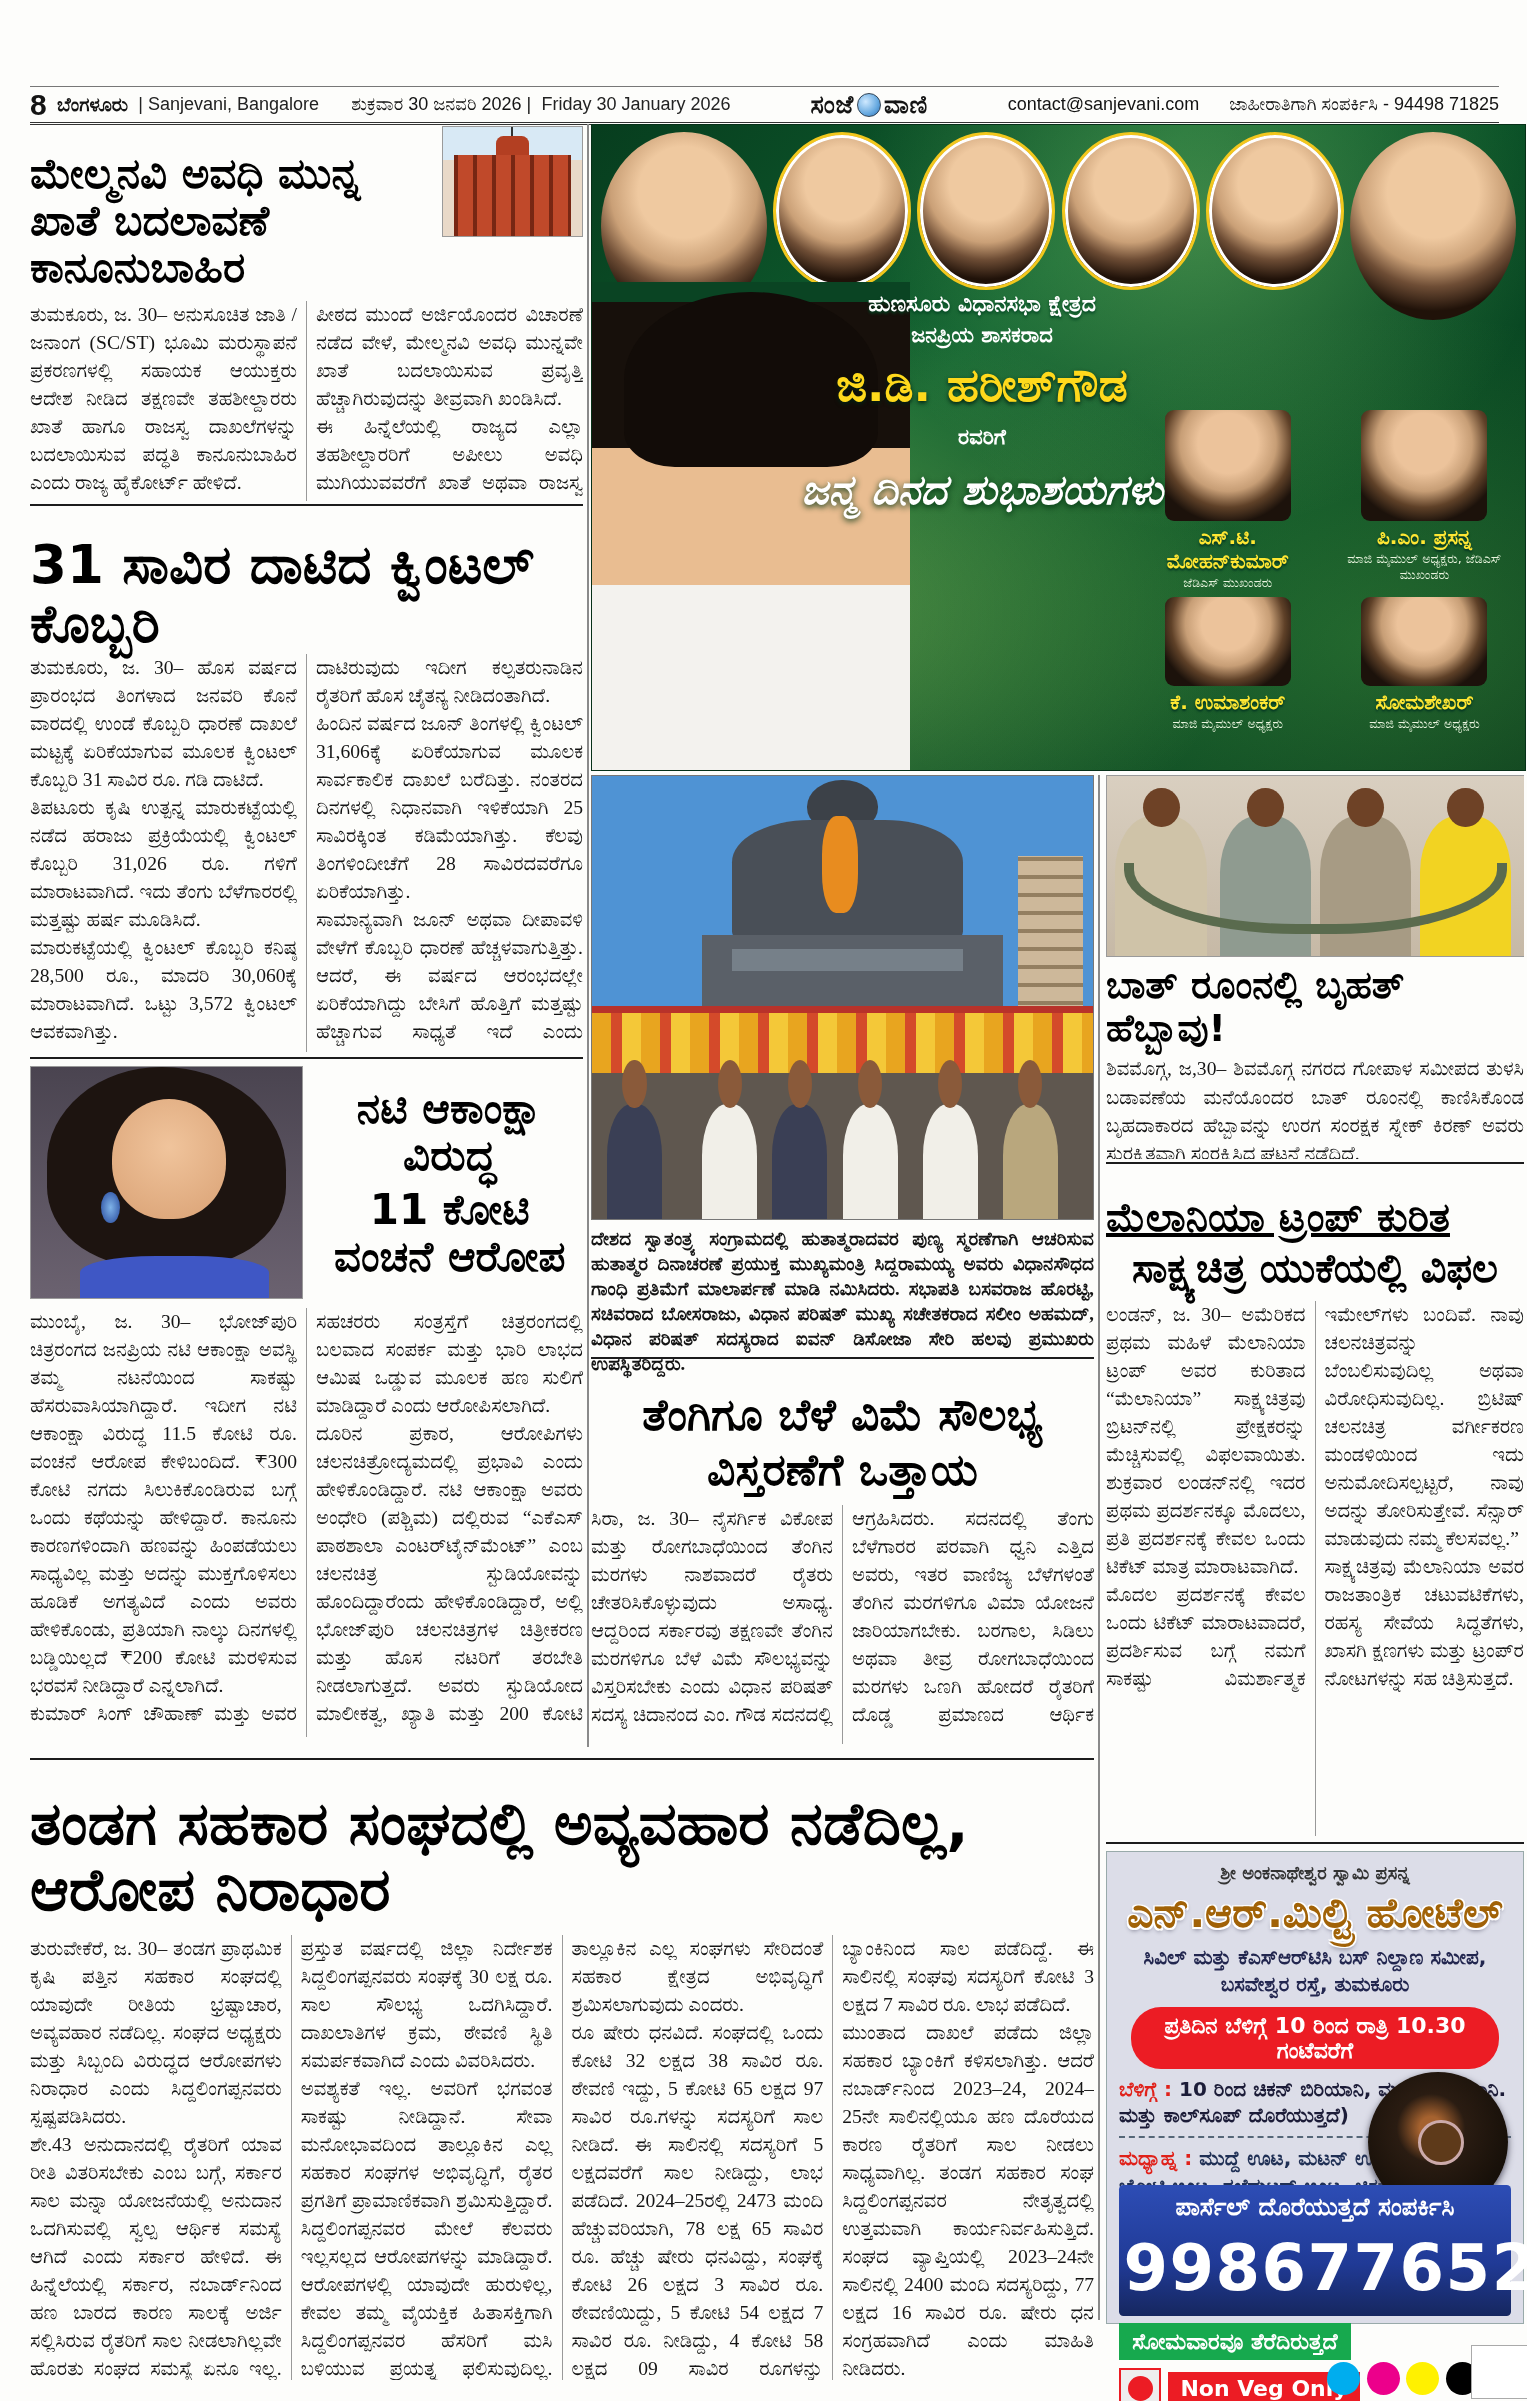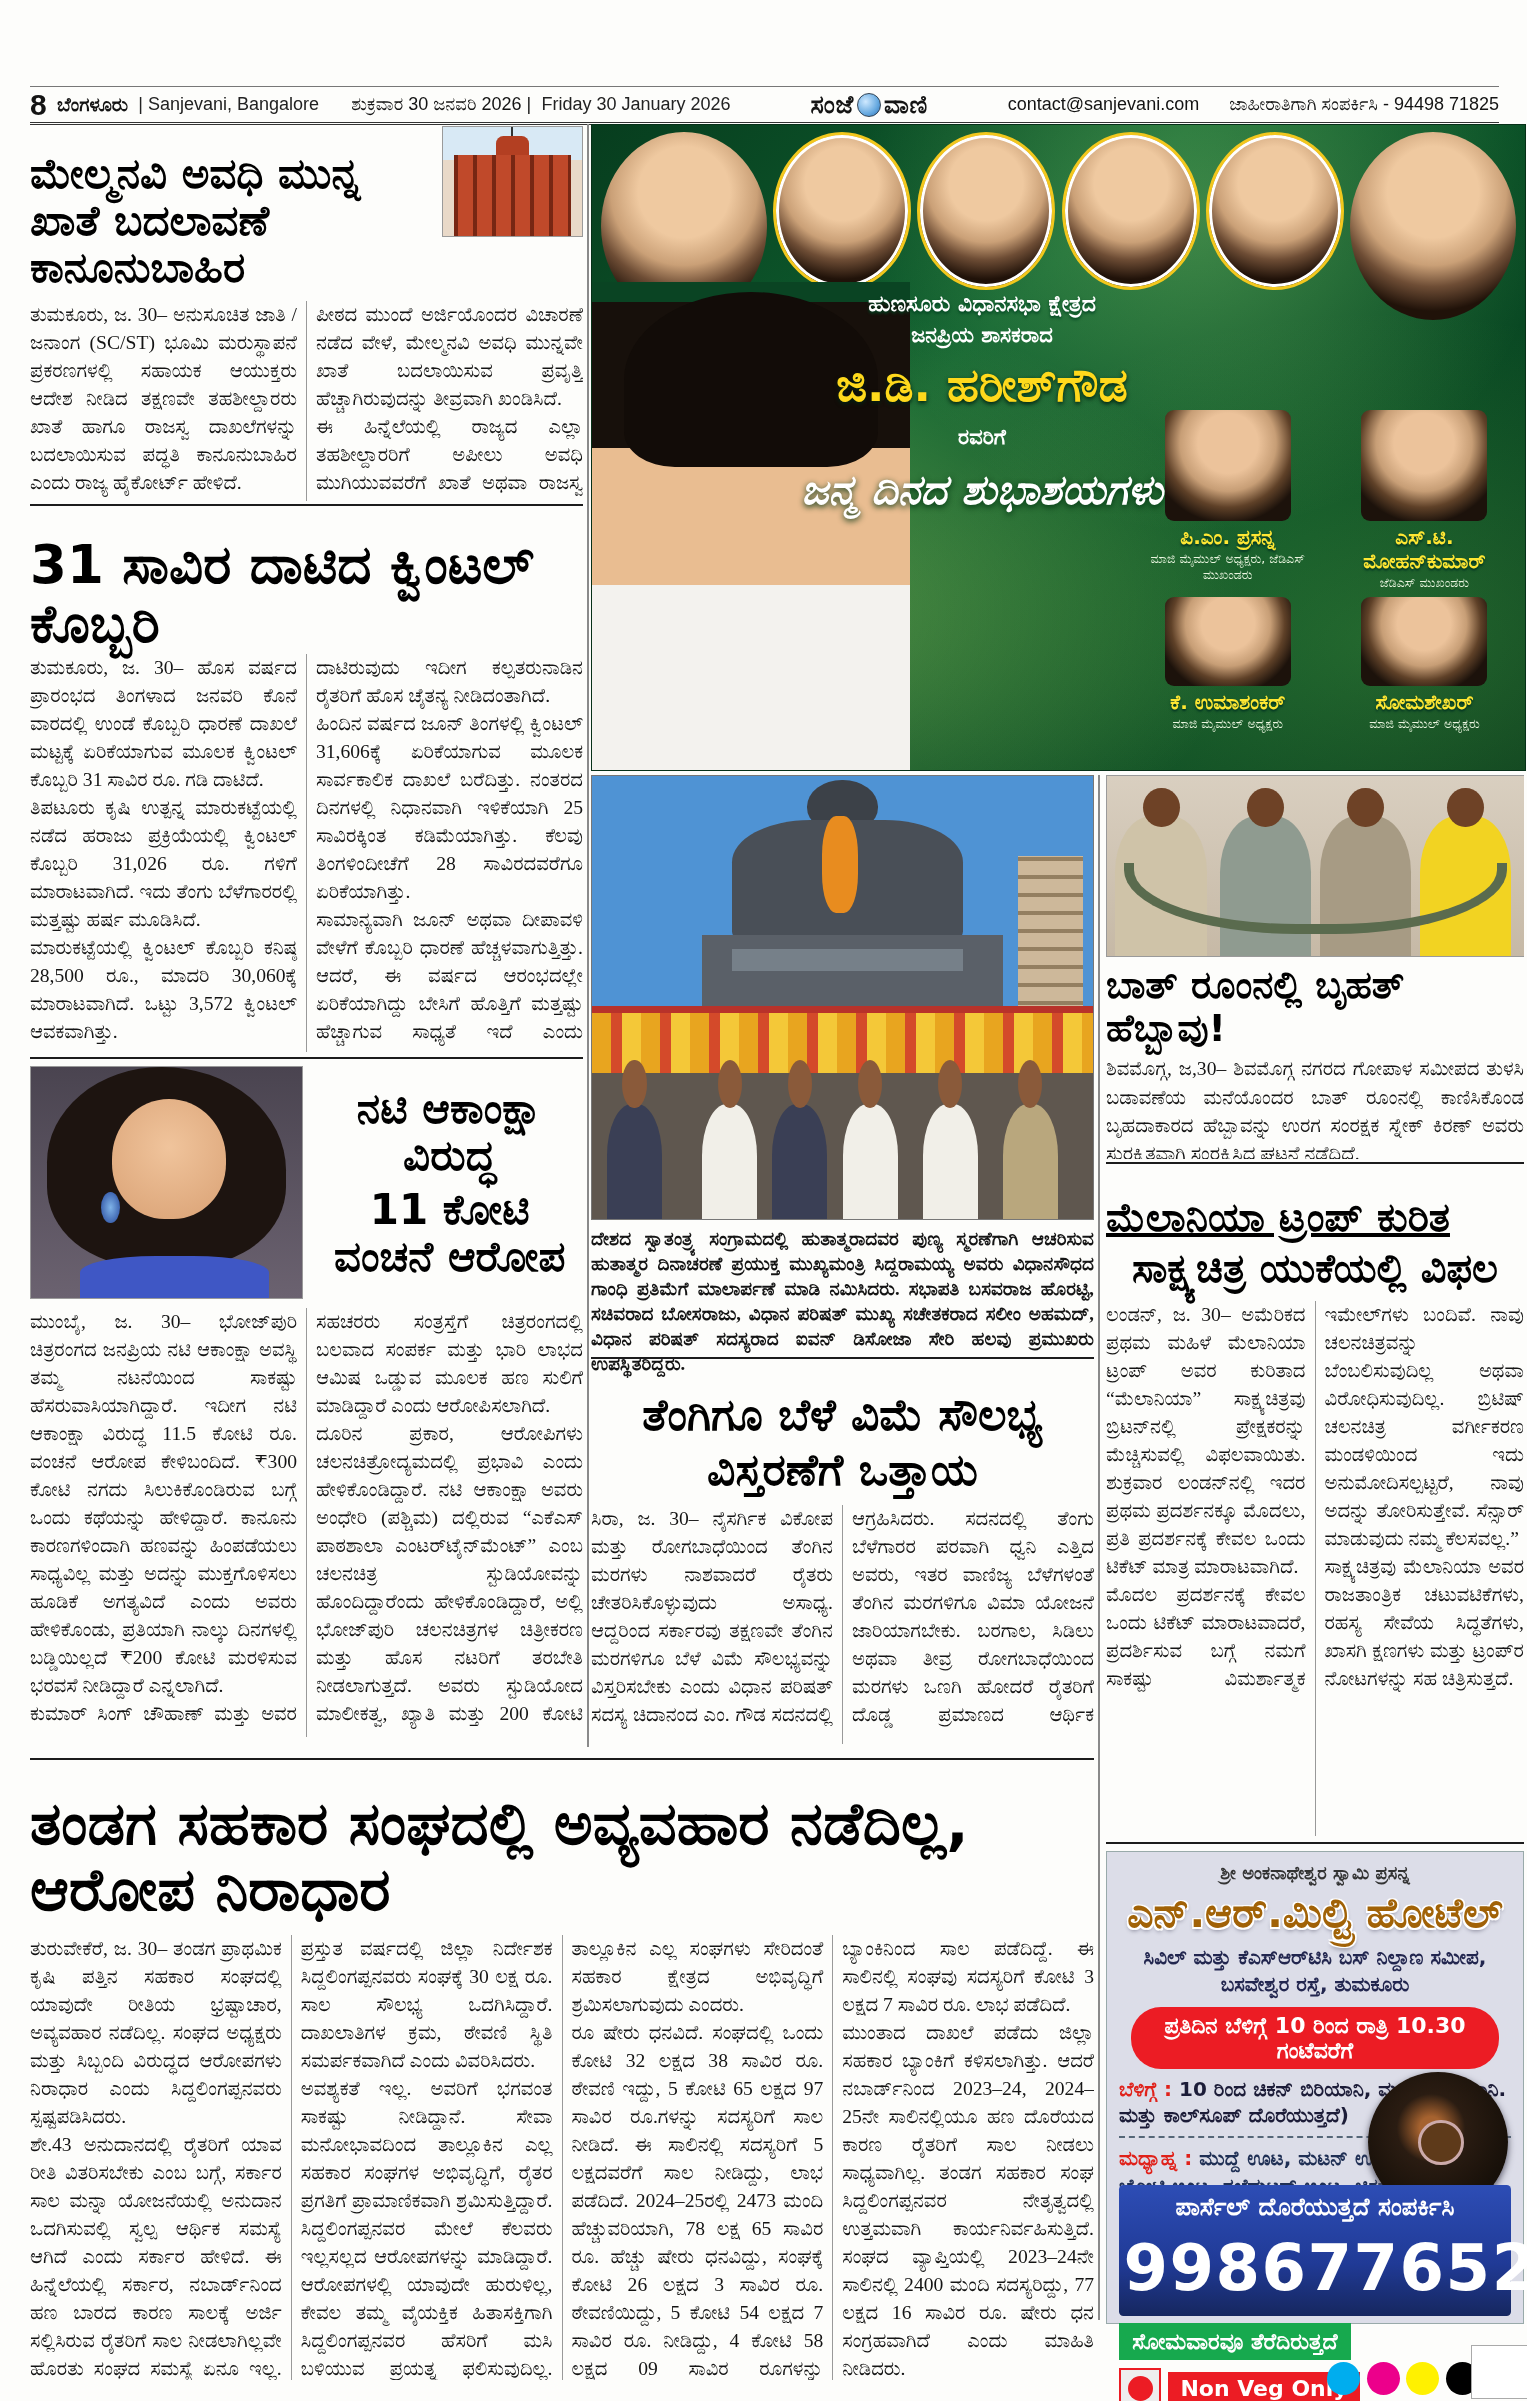--- a/index.html
+++ b/index.html
@@ -215,27 +215,27 @@
     <div class="ad-ctext">
       <div class="ad-l1">ಹುಣಸೂರು ವಿಧಾನಸಭಾ ಕ್ಷೇತ್ರದ</div>
       <div class="ad-l2">ಜನಪ್ರಿಯ ಶಾಸಕರಾದ</div>
       <div class="ad-name">ಜಿ.ಡಿ. ಹರೀಶ್‌ಗೌಡ</div>
       <div class="ad-l3">ರವರಿಗೆ</div>
       <div class="ad-greet">ಜನ್ಮ ದಿನದ ಶುಭಾಶಯಗಳು</div>
     </div>
     <div class="ww-grid">
       <div class="ww">
         <div class="wph"></div>
+        <div class="wname">ಎಸ್.ಟಿ. ಮೋಹನ್‌ಕುಮಾರ್</div>
+        <div class="wtitle">ಜೆಡಿಎಸ್ ಮುಖಂಡರು</div>
+      </div>
+      <div class="ww">
+        <div class="wph"></div>
         <div class="wname">ಪಿ.ಎಂ. ಪ್ರಸನ್ನ</div>
         <div class="wtitle">ಮಾಜಿ ಮೈಮುಲ್ ಅಧ್ಯಕ್ಷರು, ಜೆಡಿಎಸ್ ಮುಖಂಡರು</div>
-      </div>
-      <div class="ww">
-        <div class="wph"></div>
-        <div class="wname">ಎಸ್.ಟಿ. ಮೋಹನ್‌ಕುಮಾರ್</div>
-        <div class="wtitle">ಜೆಡಿಎಸ್ ಮುಖಂಡರು</div>
       </div>
       <div class="ww">
         <div class="wph" style="height:89px;"></div>
         <div class="wname">ಕೆ. ಉಮಾಶಂಕರ್</div>
         <div class="wtitle">ಮಾಜಿ ಮೈಮುಲ್ ಅಧ್ಯಕ್ಷರು</div>
       </div>
       <div class="ww">
         <div class="wph" style="height:89px;"></div>
         <div class="wname">ಸೋಮಶೇಖರ್</div>
         <div class="wtitle">ಮಾಜಿ ಮೈಮುಲ್ ಅಧ್ಯಕ್ಷರು</div>

